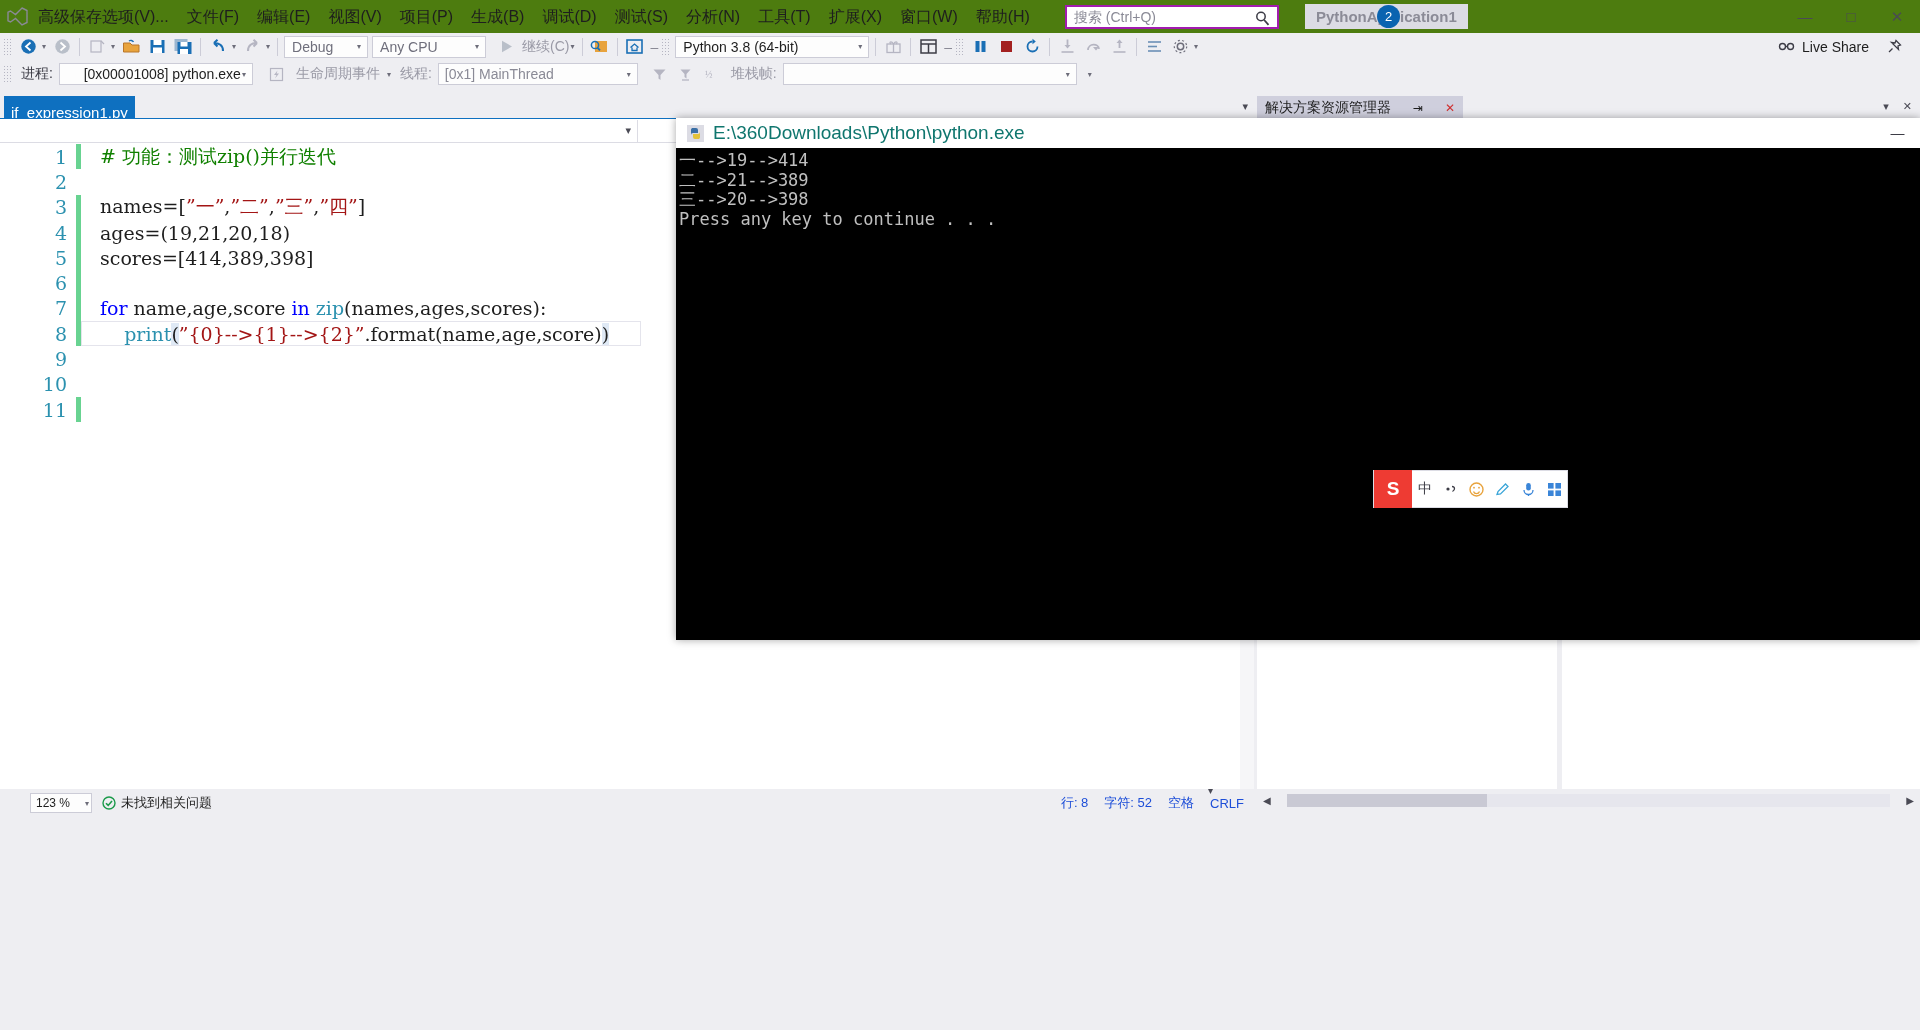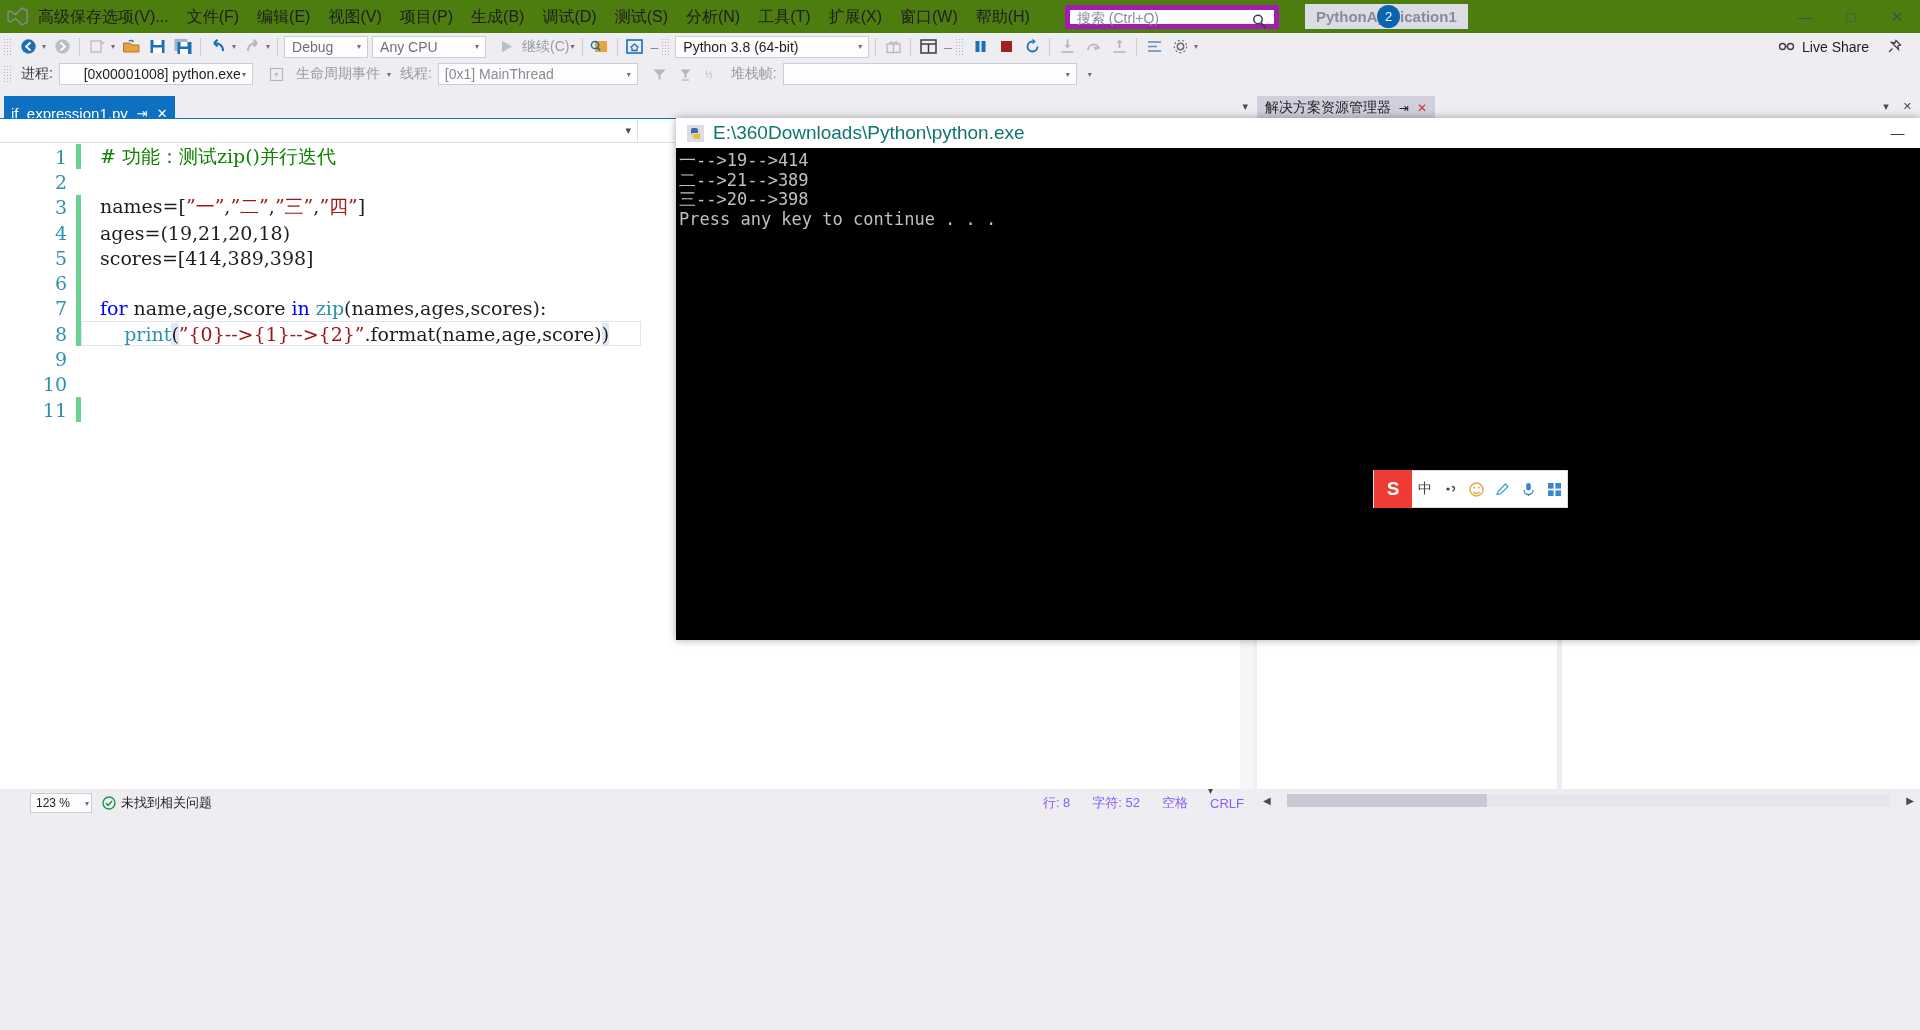--- a/index.html
+++ b/index.html
@@ -28,22 +28,22 @@
   }
   .menu-item {
     font-size: 16px; color: #1e1e1e;
     padding: 0 9px; height: 33px; line-height: 33px;
     white-space: nowrap; cursor: default;
   }
   .menu-item.first { padding-left: 4px; }
   .search-box {
     margin-left: 26px;
     width: 214px; height: 24px;
-    background: #ffffff; border: 5px solid #a21caf;
-    display: flex; align-items: flex-start;
+    background: #ffffff; border: 2px solid #a21caf;
+    display: flex; align-items: flex-end;
     position: relative;
   }
   .search-box .ph {
     font-size: 14px; color: #8a8a96; padding-left: 7px;
     white-space: nowrap;
   }
   .search-box .mag {
     position: absolute; right: 6px; top: 3px;
   }
   .proj-chip {
@@ -112,40 +112,41 @@
   
   .tabstrip {
     position: absolute; left: 0; top: 96px; width: 1254px; height: 23px;
     background: #eeeef2;
   }
   .doctab {
     position: absolute; left: 4px; top: 0;
     height: 35px; background: #0e70c0; color: #ffffff;
     display: flex; align-items: center; padding: 8px 7px;
     font-size: 15px;
+    flex-direction: column;
   }
   .doctab .pin, .doctab .close { margin-left: 9px; font-size: 13px; }
   .tabstrip-underline {
     position: absolute; left: 0; top: 22px; width: 1254px; height: 2px;
     background: #0e70c0;
   }
   .tab-overflow {
     position: absolute; right: 6px; top: 4px;
     color: #4a4a55; font-size: 11px;
   }
 
   
   .se-header {
     position: absolute; left: 1257px; top: 96px; width: 663px; height: 23px;
     background: #eeeef2;
   }
   .se-tab {
     position: absolute; left: 0; top: 0; height: 23px;
     display: flex; align-items: center; padding: 0 8px;
-    background: #cfcfdd; color: #1e1e1e; font-size: 14px;
+    background: #cfcfdd; color: #1e1e1e; font-size: 14px; gap: 14px;
   }
   .se-tab .pin, .se-tab .close { margin-left: 8px; font-size: 12px; }
   .se-tab .close { color: #cf3030; }
   .se-right-ctl {
     position: absolute; right: 8px; top: 4px;
     display: flex; gap: 14px; color: #4a4a55; font-size: 11px;
   }
 
   
   .editor {
@@ -247,22 +248,22 @@
   .zoom-combo {
     margin-left: 6px; width: 62px; height: 20px;
     border: 1px solid #ccccd7; background: #fdfdfd;
     display: flex; align-items: center; justify-content: space-between;
     padding: 0 2px 0 5px; font-size: 12px; color: #1e1e1e;
   }
   .issue-text { font-size: 13px; color: #1e1e1e; margin-left: 12px; white-space: nowrap;}
   .check-icon { color: #1a9a4a; font-size: 13px; margin-left: 10px; }
   .status-right {
     position: absolute; right: 10px; top: 0; height: 24px;
-    display: flex; align-items: center; gap: 22px;
-    font-size: 13px; color: #8b5cf6;
+    display: flex; align-items: center; gap: 16px;
+    font-size: 13px; color: #1d4ed8;
   }
 
   
   .vsstatus {
     position: absolute; left: 0; bottom: 0; width: 1920px; height: 26px;
     background: #ca5100; color: #ffffff;
     display: flex; align-items: center;
     font-size: 13px;
   }
   .vsstatus .sb-icon { margin: 0 8px 0 9px; font-size: 13px; }

